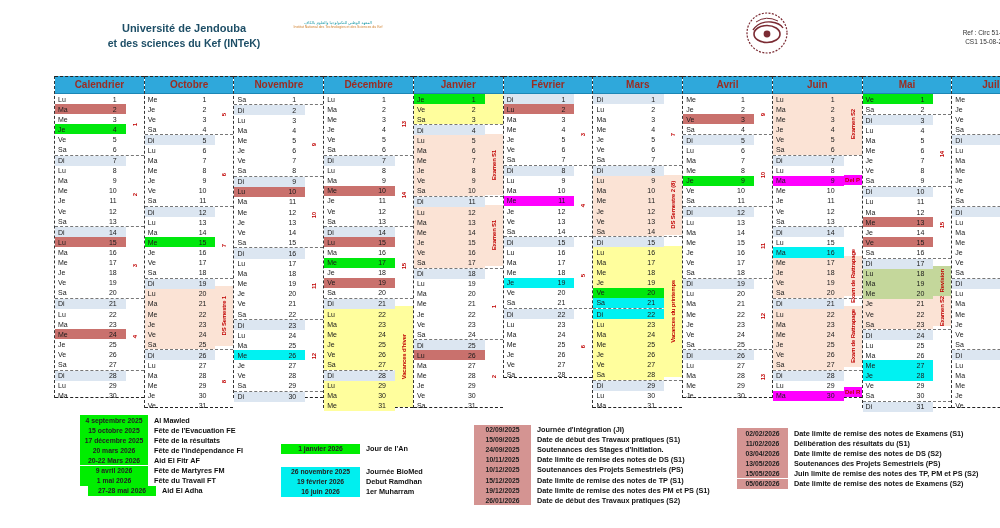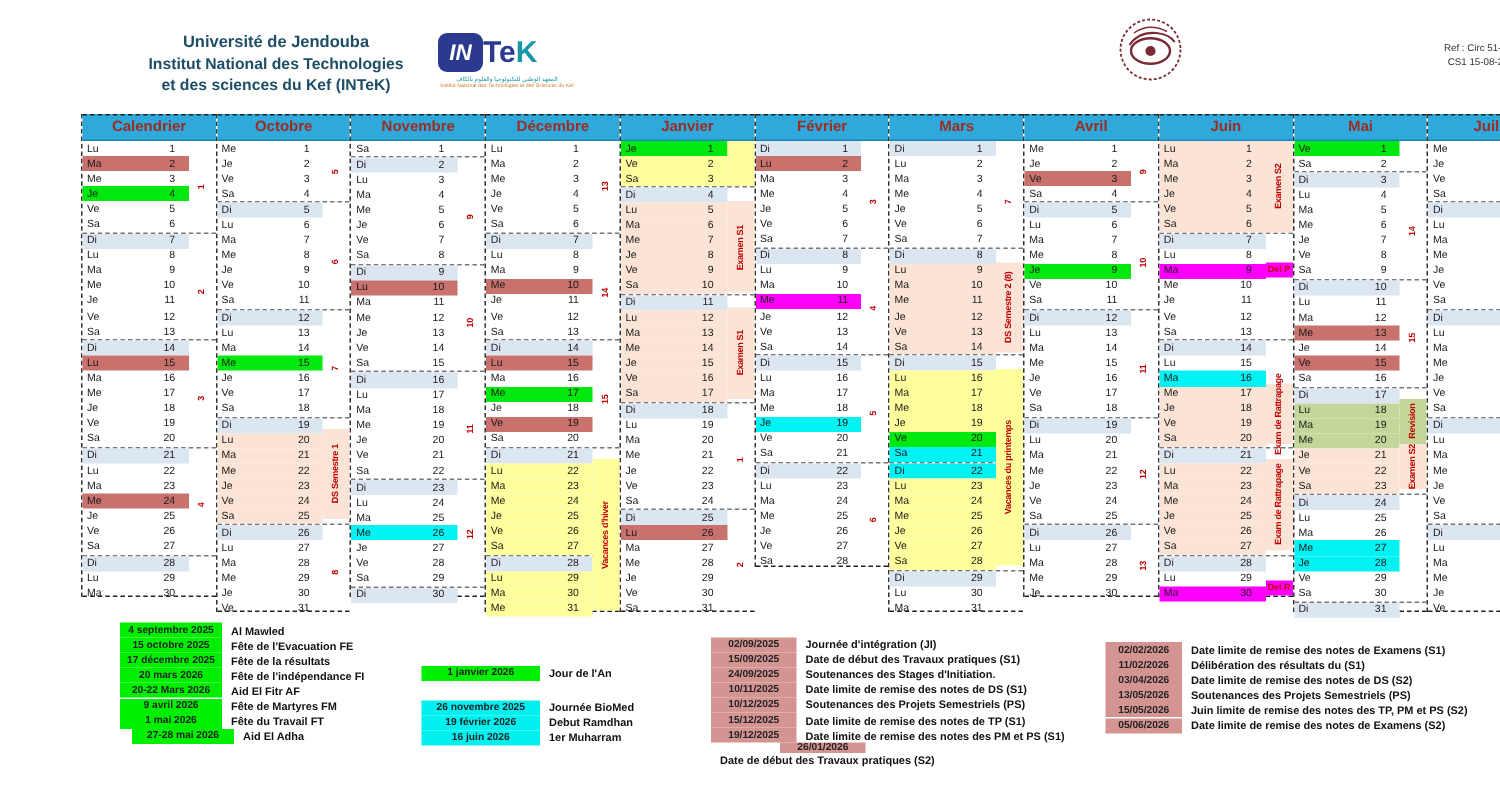--- a/index.html
+++ b/index.html
@@ -51,29 +51,24 @@
   .lgdate{height:100%;display:flex;align-items:center;justify-content:center;
           font-size:6.8px;font-weight:bold;color:#222;text-align:center;}
   .lglab{padding-left:6px;font-size:7.3px;font-weight:bold;color:#111;white-space:nowrap;}
 </style>
 </head>
 <body>
 <div id="page">
 
   <div class="inst">
     <div class="l1">Université de Jendouba</div>
-    <div class="l2">Institut National des Technologies</div>
     <div class="l3">et des sciences du Kef (INTeK)</div>
   </div>
 
   <div class="intek-logo">
-    <div class="intek-row">
-      <div class="intek-in">IN</div>
-      <div class="intek-tek"><span>Te</span><span class="intek-k">K</span></div>
-    </div>
     <div class="intek-sub1">المعهد الوطني للتكنولوجيا والعلوم بالكاف</div>
     <div class="intek-sub2">Institut National des Technologies et des Sciences du Kef</div>
   </div>
 
 
   <div class="seal">
     <svg width="46" height="46" viewBox="0 0 46 46">
       <circle cx="23" cy="23" r="20" fill="none" stroke="#7b2b33" stroke-width="1.2" stroke-dasharray="2 1.4"></circle>
       <ellipse cx="23" cy="24" rx="13" ry="8.5" fill="none" stroke="#7b2b33" stroke-width="1.6"></ellipse>
       <circle cx="23" cy="24" r="3.4" fill="#7b2b33"></circle>
@@ -2693,21 +2688,21 @@
         <div class="lglab">Soutenances des Projets Semestriels (PS)</div>
       </div>
       <div class="lgrow" style="left: 430px; top: 475px;">
         <div class="lgdate" style="width: 57px; background: rgb(212, 148, 146);">15/12/2025</div>
         <div class="lglab">Date limite de remise des notes de TP (S1)</div>
       </div>
       <div class="lgrow" style="left: 430px; top: 485.1px;">
         <div class="lgdate" style="width: 57px; background: rgb(212, 148, 146);">19/12/2025</div>
         <div class="lglab">Date limite de remise des notes des PM et PS (S1)</div>
       </div>
-      <div class="lgrow" style="left: 430px; top: 495.2px; flex-direction: column;">
+      <div class="lgrow" style="left: 430px; top: 495.2px;">
         <div class="lgdate" style="width: 57px; background: rgb(212, 148, 146);">26/01/2026</div>
         <div class="lglab">Date de début des Travaux pratiques (S2)</div>
       </div>
       <div class="lgrow" style="left: 693px; top: 428px;">
         <div class="lgdate" style="width: 51px; background: rgb(212, 148, 146);">02/02/2026</div>
         <div class="lglab">Date limite de remise des notes de Examens (S1)</div>
       </div>
       <div class="lgrow" style="left: 693px; top: 438.1px;">
         <div class="lgdate" style="width: 51px; background: rgb(212, 148, 146);">11/02/2026</div>
         <div class="lglab">Délibération des résultats du (S1)</div>

